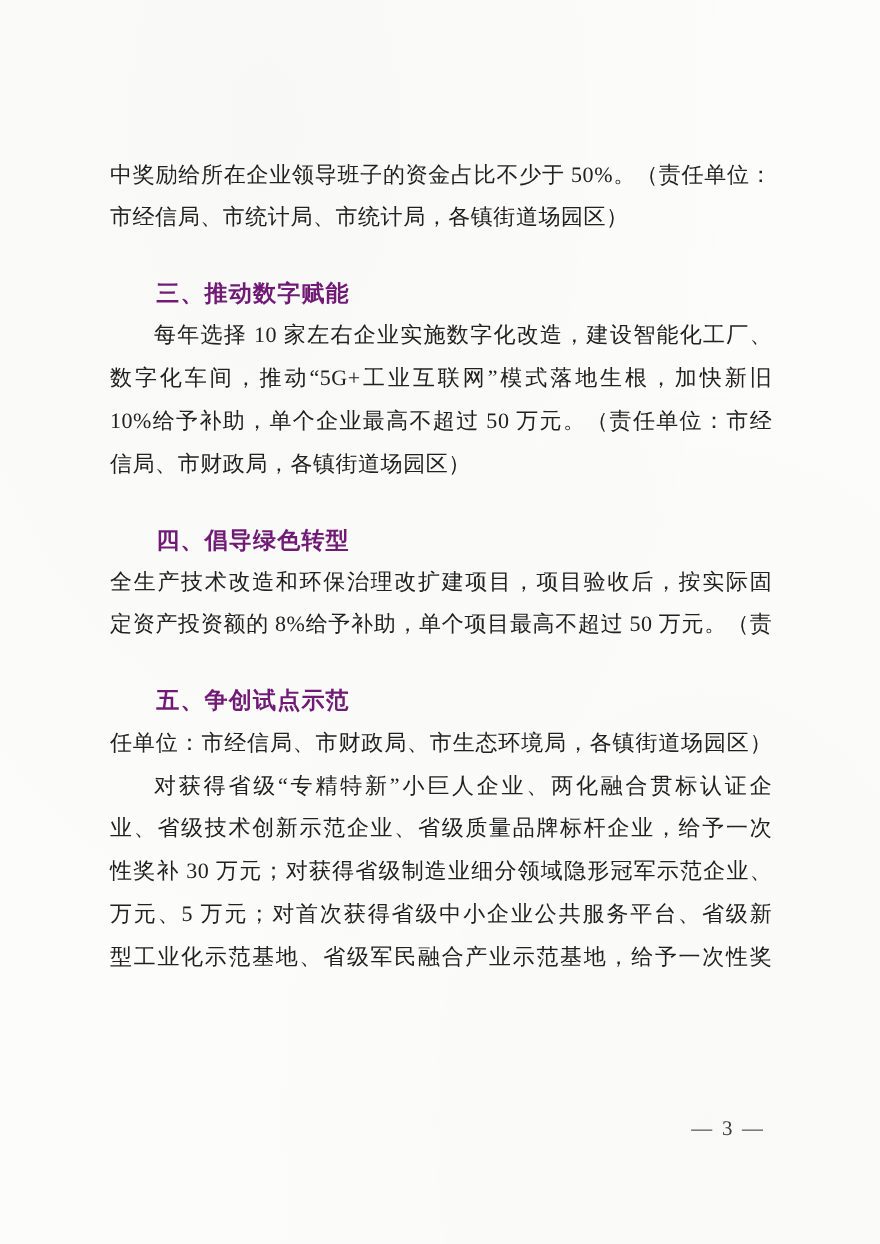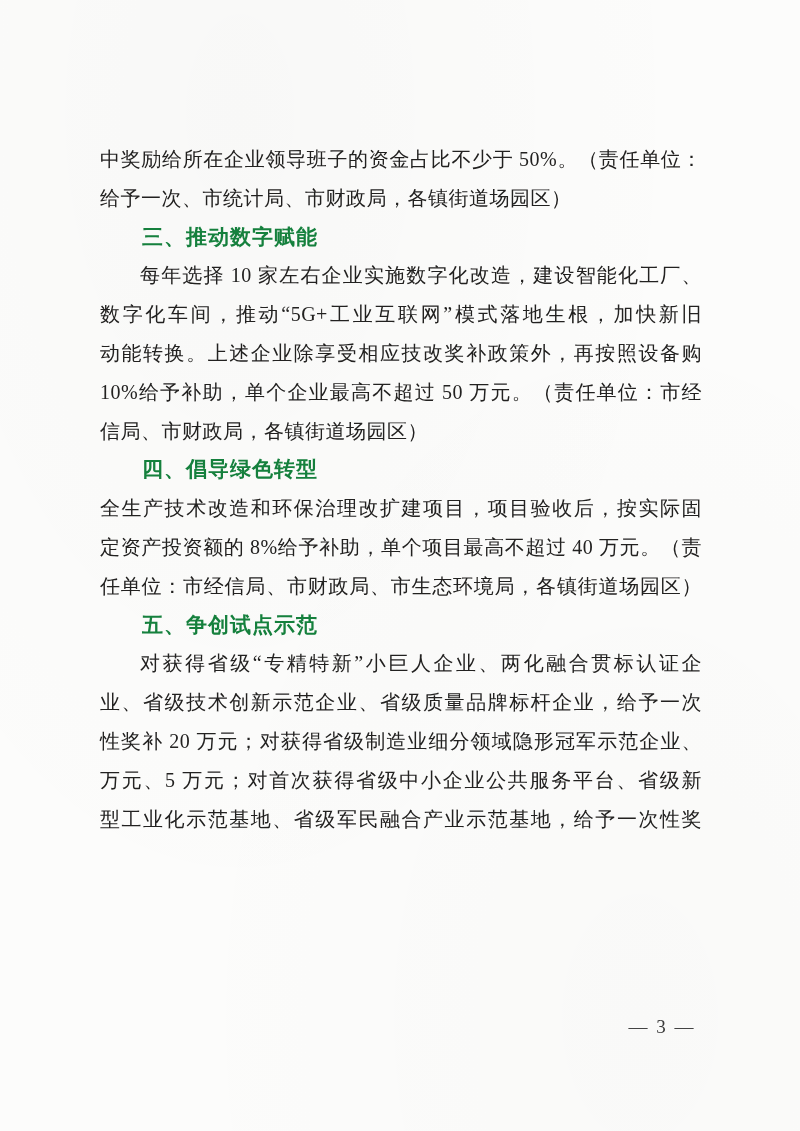--- a/index.html
+++ b/index.html
@@ -52,54 +52,54 @@
 
   .line.indent {
     text-indent: 2em;
   }
 
   .line.heading {
     font-family: Liberation Serif, serif;
     font-weight: bold;
     font-size: 21px;
     text-indent: 2em;
-    color: #15803d;
+    color: #701a75;
     letter-spacing: 1px;
+    margin-top: 30px;
   }
 
   .page-number {
     position: absolute;
     top: 1015px;
     left: 622px;
     width: 80px;
     text-align: center;
     font-size: 19px;
     color: #3a3a3a;
     letter-spacing: 2px;
     line-height: 24px;
   }
 </style>
 </head>
 <body>
 
 <div class="page">
   <div class="text-block">
       <div class="line body justify">中奖励给所在企业领导班子的资金占比不少于 50%。（责任单位：</div>
-      <div class="line body">给予一次、市统计局、市财政局，各镇街道场园区）</div>
+      <div class="line body">市经信局、市统计局、市统计局，各镇街道场园区）</div>
       <div class="line heading">三、推动数字赋能</div>
       <div class="line body indent justify">每年选择 10 家左右企业实施数字化改造，建设智能化工厂、</div>
       <div class="line body justify">数字化车间，推动“5G+工业互联网”模式落地生根，加快新旧</div>
-      <div class="line body justify">动能转换。上述企业除享受相应技改奖补政策外，再按照设备购</div>
       <div class="line body justify">10%给予补助，单个企业最高不超过 50 万元。（责任单位：市经</div>
       <div class="line body">信局、市财政局，各镇街道场园区）</div>
       <div class="line heading">四、倡导绿色转型</div>
       <div class="line body justify">全生产技术改造和环保治理改扩建项目，项目验收后，按实际固</div>
-      <div class="line body justify">定资产投资额的 8%给予补助，单个项目最高不超过 40 万元。（责</div>
+      <div class="line body justify">定资产投资额的 8%给予补助，单个项目最高不超过 50 万元。（责</div>
+      <div class="line heading">五、争创试点示范</div>
       <div class="line body justify">任单位：市经信局、市财政局、市生态环境局，各镇街道场园区）</div>
-      <div class="line heading">五、争创试点示范</div>
       <div class="line body indent justify">对获得省级“专精特新”小巨人企业、两化融合贯标认证企</div>
       <div class="line body justify">业、省级技术创新示范企业、省级质量品牌标杆企业，给予一次</div>
-      <div class="line body justify">性奖补 20 万元；对获得省级制造业细分领域隐形冠军示范企业、</div>
+      <div class="line body justify">性奖补 30 万元；对获得省级制造业细分领域隐形冠军示范企业、</div>
       <div class="line body justify">万元、5 万元；对首次获得省级中小企业公共服务平台、省级新</div>
       <div class="line body justify">型工业化示范基地、省级军民融合产业示范基地，给予一次性奖</div>
     </div>
   <div class="page-number">— 3 —</div>
 </div>
 
 </body></html>

